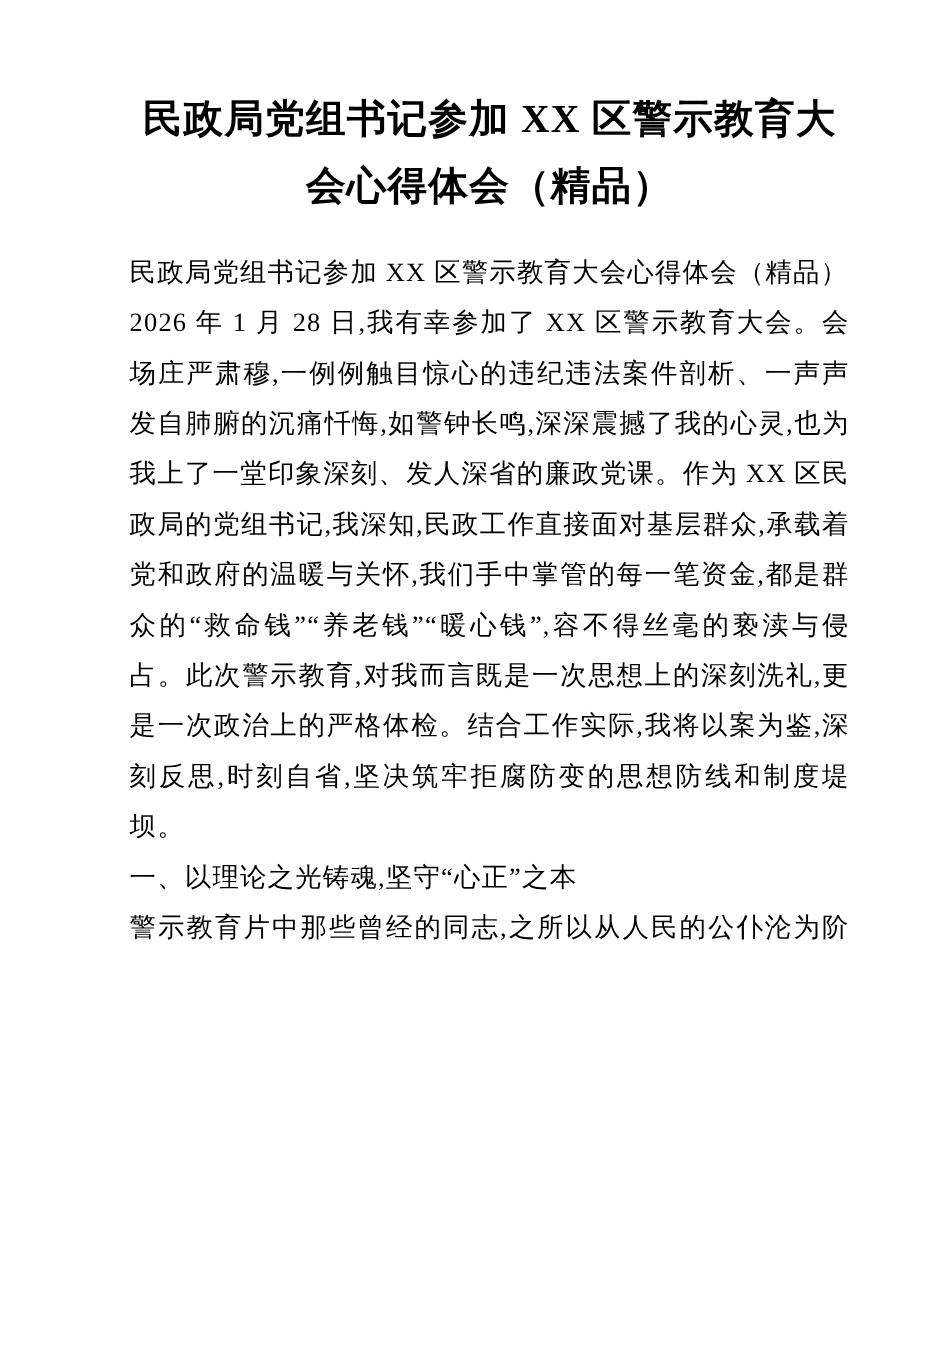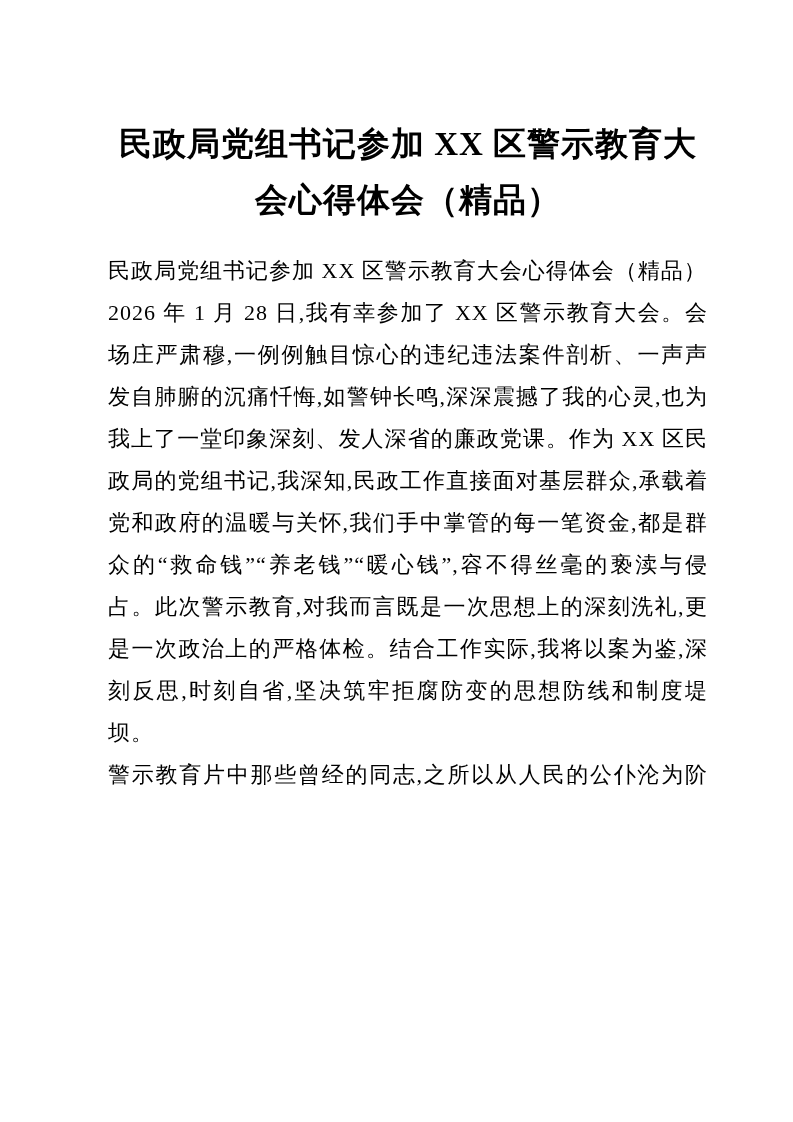--- a/index.html
+++ b/index.html
@@ -6,21 +6,21 @@
     margin: 0;
     padding: 0;
     background: #ffffff;
   }
   .page {
     position: relative;
     width: 793px;
     height: 786px;
     background: #ffffff;
     box-sizing: border-box;
-    padding: 116px 85px 0 108px;
+    padding: 72px 85px 0 108px;
     overflow: hidden;
     font-family: "Liberation Serif", "DejaVu Serif", serif;
     color: #000000;
   }
   .doc-title {
     margin: 0 0 22px 0;
     font-size: 33px;
     font-weight: bold;
     line-height: 56px;
     text-align: center;
@@ -39,15 +39,16 @@
   }
 </style>
 </head>
 <body>
 
 <div class="page">
   <h1 class="doc-title">民政局党组书记参加 XX 区警示教育大会心得体会（精品）</h1>
   <div class="doc-content">
     <p>民政局党组书记参加 XX 区警示教育大会心得体会（精品）</p>
     <p>2026 年 1 月 28 日,我有幸参加了 XX 区警示教育大会。会场庄严肃穆,一例例触目惊心的违纪违法案件剖析、一声声发自肺腑的沉痛忏悔,如警钟长鸣,深深震撼了我的心灵,也为我上了一堂印象深刻、发人深省的廉政党课。作为 XX 区民政局的党组书记,我深知,民政工作直接面对基层群众,承载着党和政府的温暖与关怀,我们手中掌管的每一笔资金,都是群众的“救命钱”“养老钱”“暖心钱”,容不得丝毫的亵渎与侵占。此次警示教育,对我而言既是一次思想上的深刻洗礼,更是一次政治上的严格体检。结合工作实际,我将以案为鉴,深刻反思,时刻自省,坚决筑牢拒腐防变的思想防线和制度堤坝。</p>
+    <p>一、以理论之光铸魂,坚守“心正”之本</p>
     <p>警示教育片中那些曾经的同志,之所以从人民的公仆沦为阶下之囚,追根溯源,在于其理想信念这个“总开关”出了问题,导致了世界观、人生观、价值观的严重扭曲。这让我深刻认识到,思想上的滑坡是最危险的滑坡,信念上的动摇是最致命的动摇。2026 年是国家“十五五”规划的开局之年,全国民政工作会议也为新时期的民政事业发展指明了方向,强调要深入学习贯彻习近平总书记关于民政工作的重要论述,坚持以人民</p>
   </div>
 </div>
 
 </body></html>

